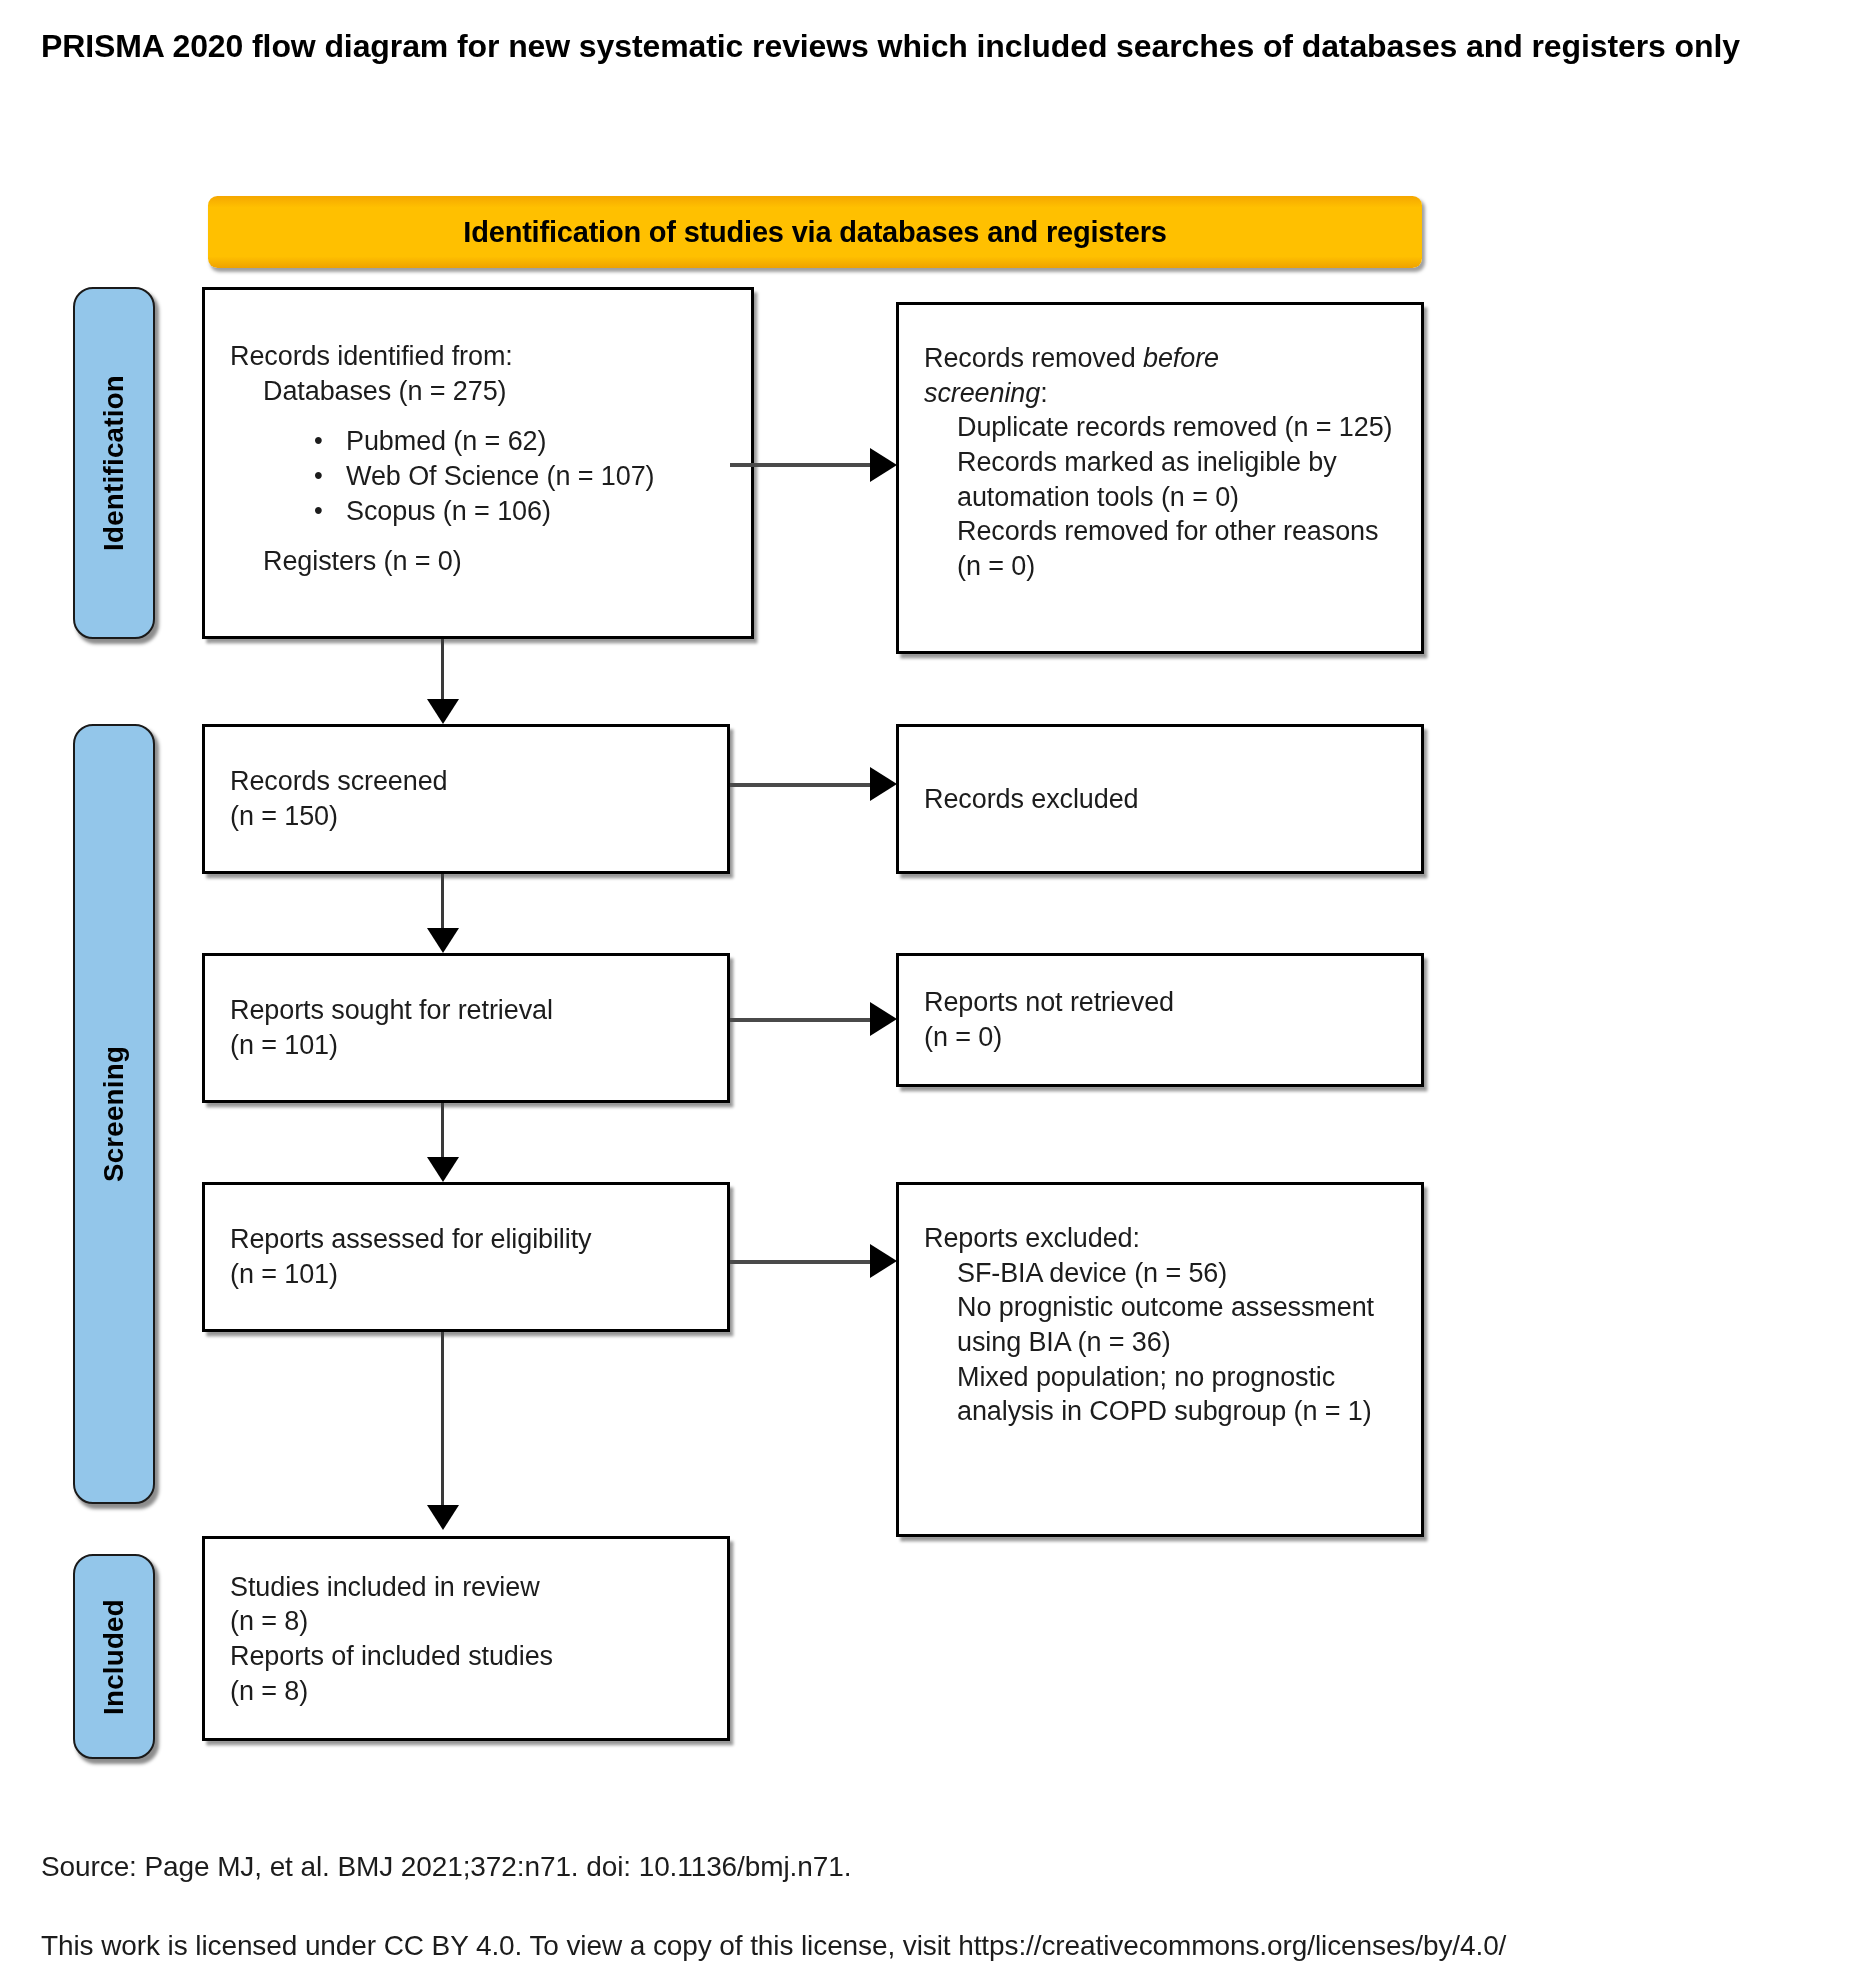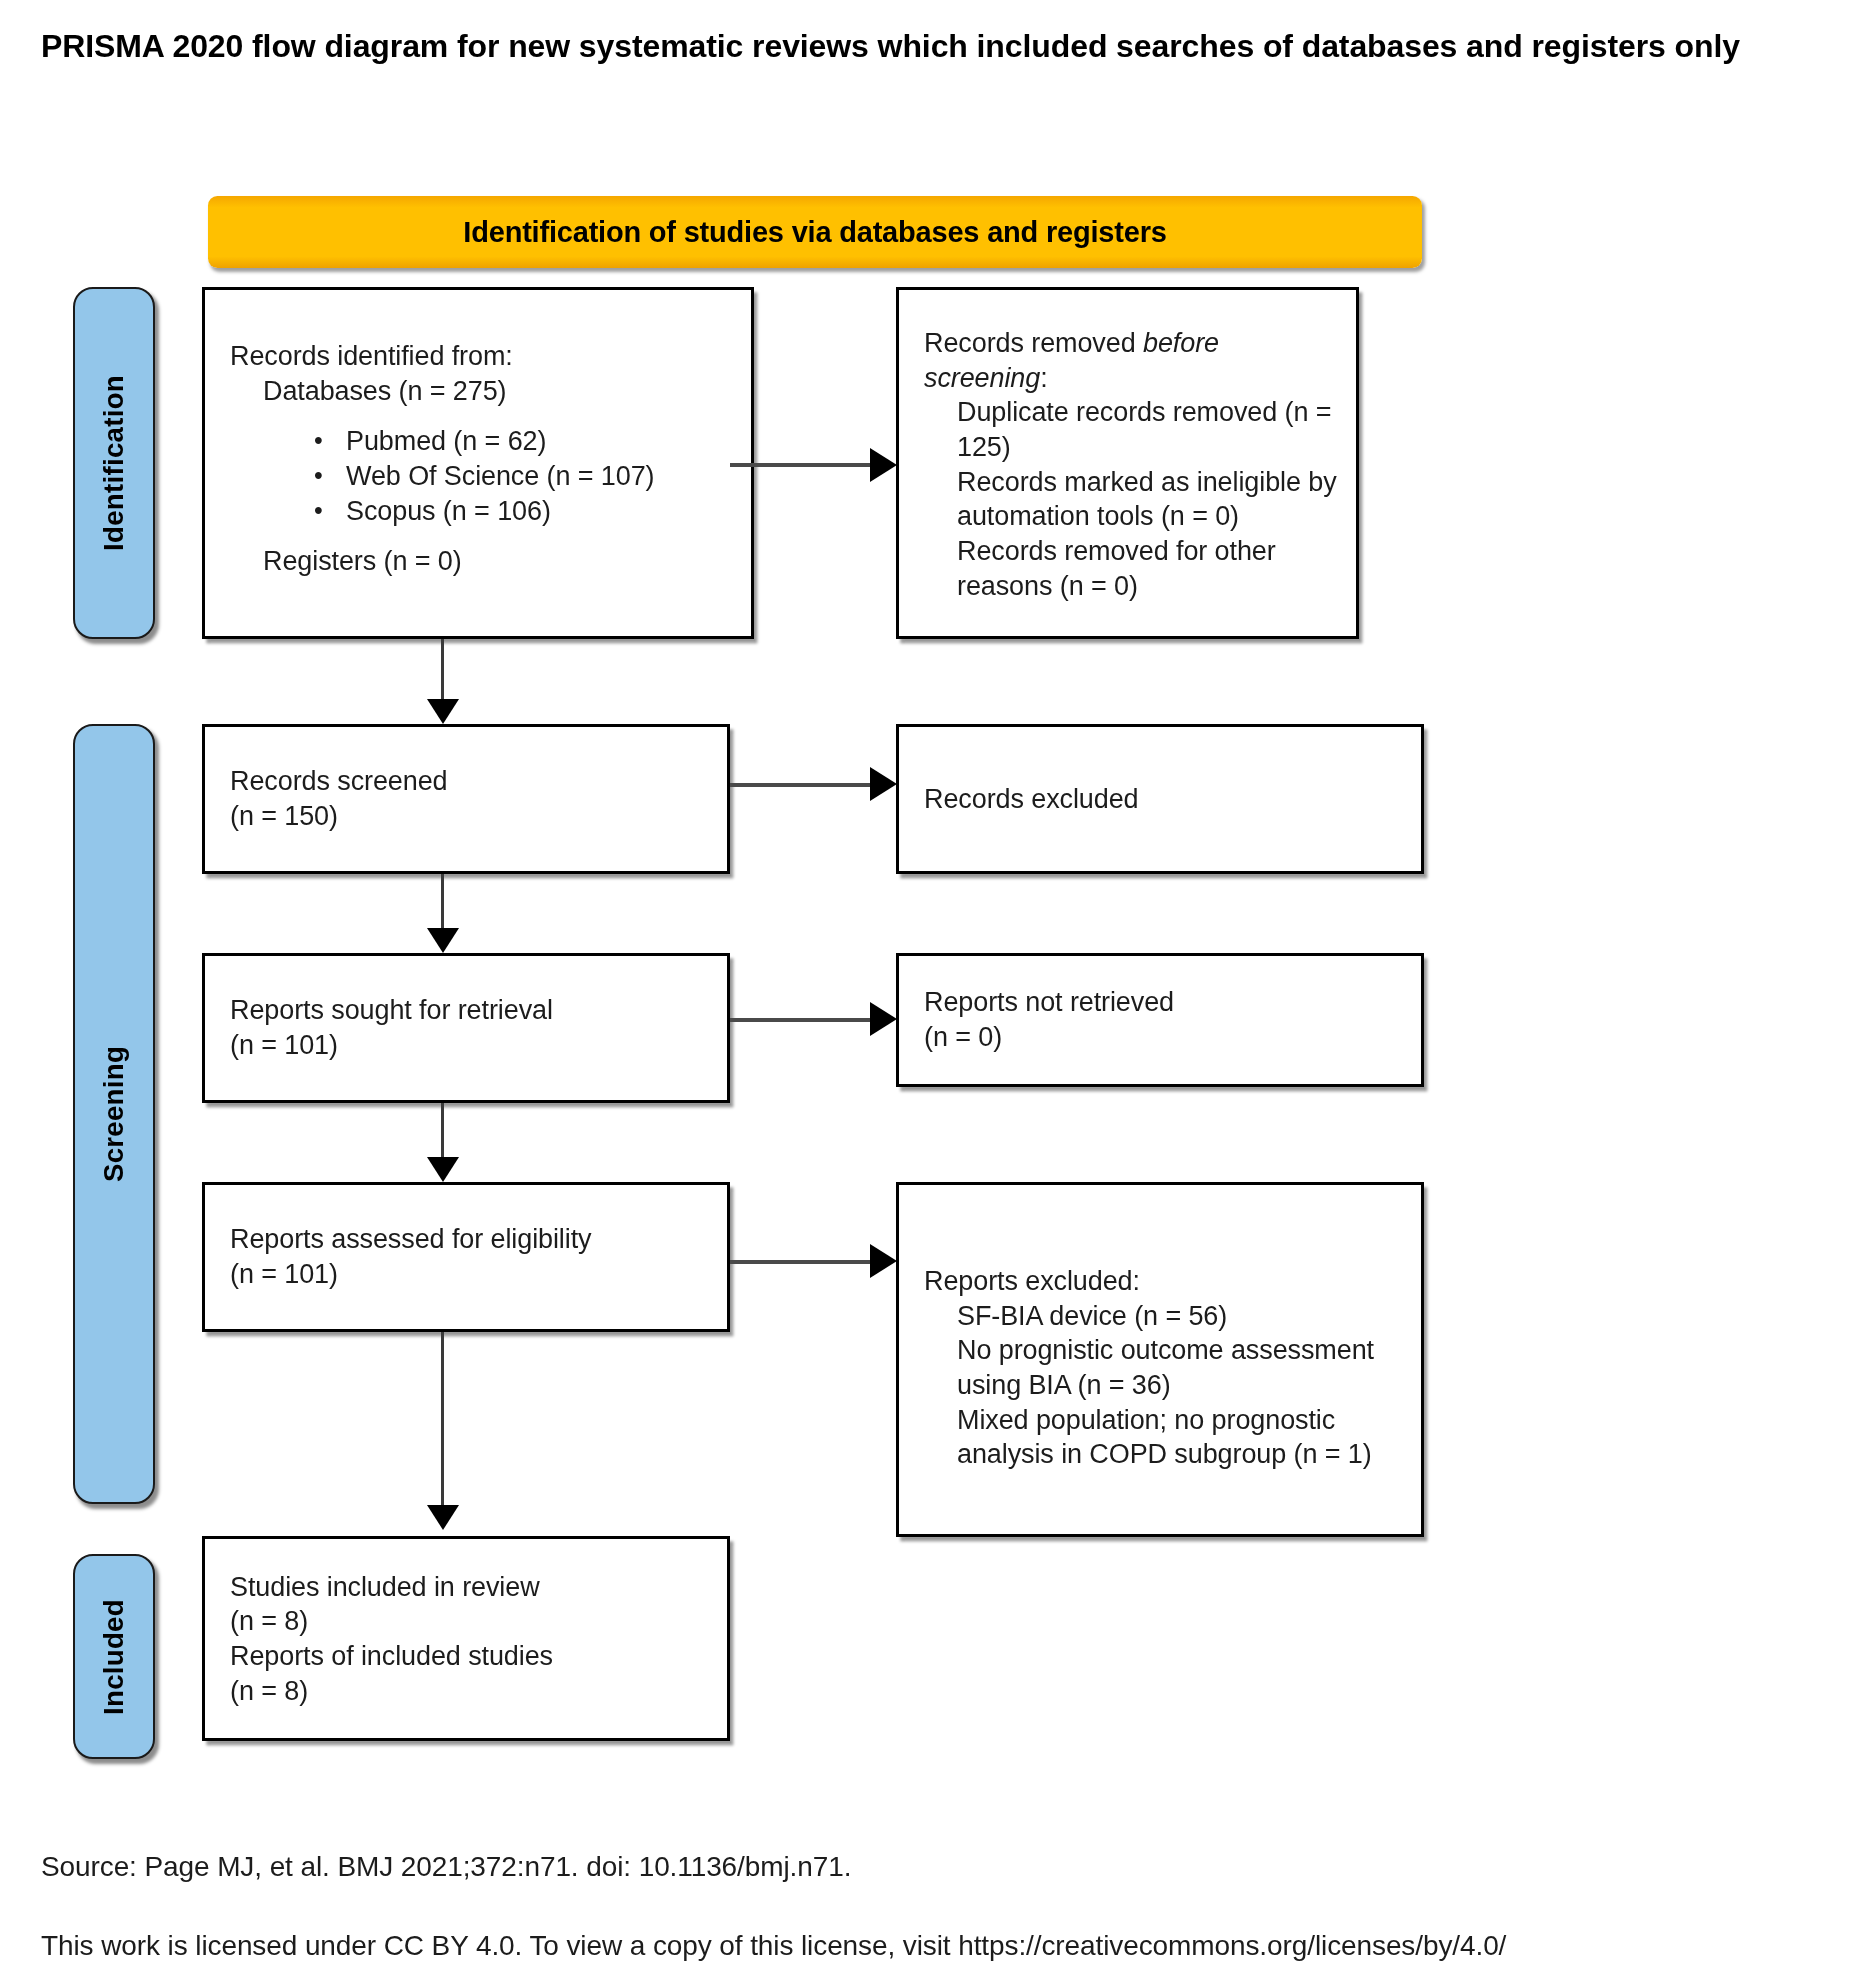--- a/index.html
+++ b/index.html
@@ -154,21 +154,21 @@
       <div class="indent1">Databases (n = 275)</div>
       <ul class="bullets">
         <li>Pubmed (n = 62)</li>
         <li>Web Of Science (n = 107)</li>
         <li>Scopus (n = 106)</li>
       </ul>
       <div class="indent1">Registers (n = 0)</div>
     </div>
   </div>
 
-  <div class="fbox" style="left:896px; top:287px; width:463px; height:352px;padding-left:8px;">
+  <div class="fbox" style="left:896px; top:302px; width:528px; height:352px;padding-left:8px;">
     <div class="ftext topal" style="top:36px;">
       <div><span>Records removed </span><span class="ital">before</span></div>
       <div><span class="ital">screening</span><span>:</span></div>
       <div class="indent1">Duplicate records removed (n = 125)</div>
       <div class="indent1">Records marked as ineligible by automation tools (n = 0)</div>
       <div class="indent1">Records removed for other reasons (n = 0)</div>
     </div>
   </div>
 
   <div class="hline" style="left:730px; top:463px; width:140px;"></div>
@@ -217,21 +217,21 @@
   <div class="vhead" style="left:427px; top:1157px;"></div>
 
   <div class="fbox" style="left:202px; top:1182px; width:528px; height:150px;">
     <div class="ftext center">
       <div>Reports assessed for eligibility</div>
       <div>(n = 101)</div>
     </div>
   </div>
 
   <div class="fbox" style="left:896px; top:1182px; width:528px; height:355px;">
-    <div class="ftext topal" style="top:36px;margin-top:43px;">
+    <div class="ftext topal" style="top:36px;">
       <div>Reports excluded:</div>
       <div class="indent1">SF-BIA device (n = 56)</div>
       <div class="indent1">No prognistic outcome assessment using BIA (n = 36)</div>
       <div class="indent1">Mixed population; no prognostic analysis in COPD subgroup (n = 1)</div>
     </div>
   </div>
 
   <div class="hline" style="left:730px; top:1260px; width:140px;"></div>
   <div class="hhead" style="left:870px; top:1244px;"></div>
 

